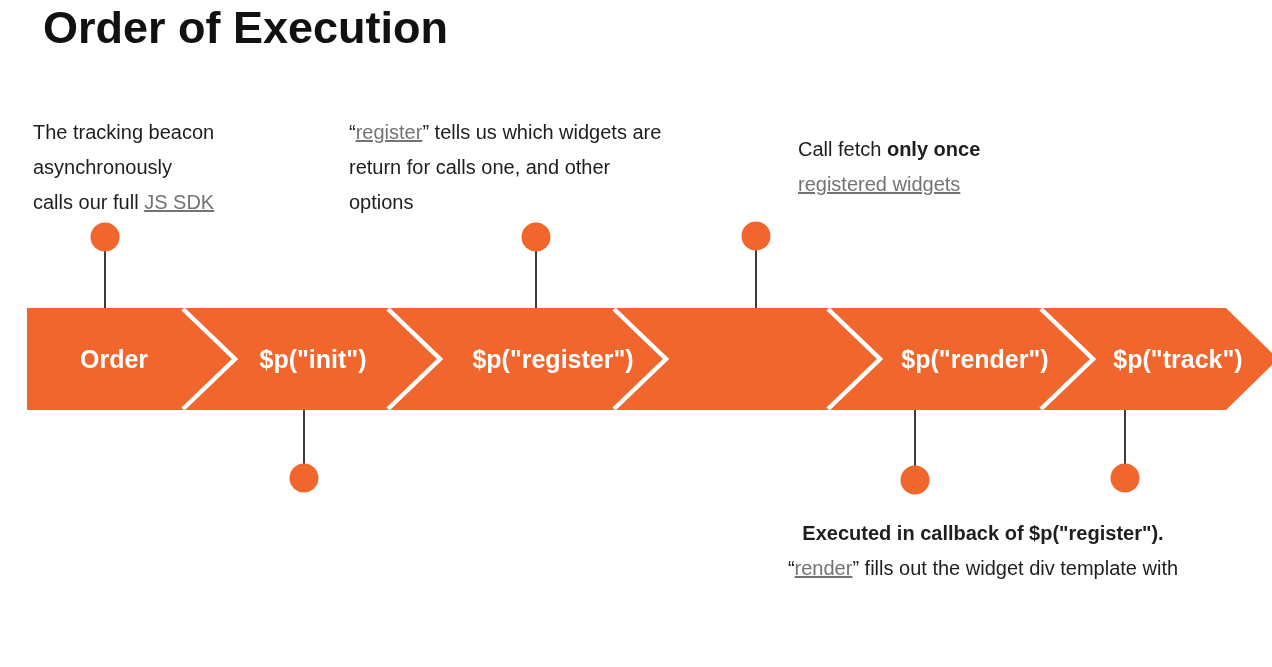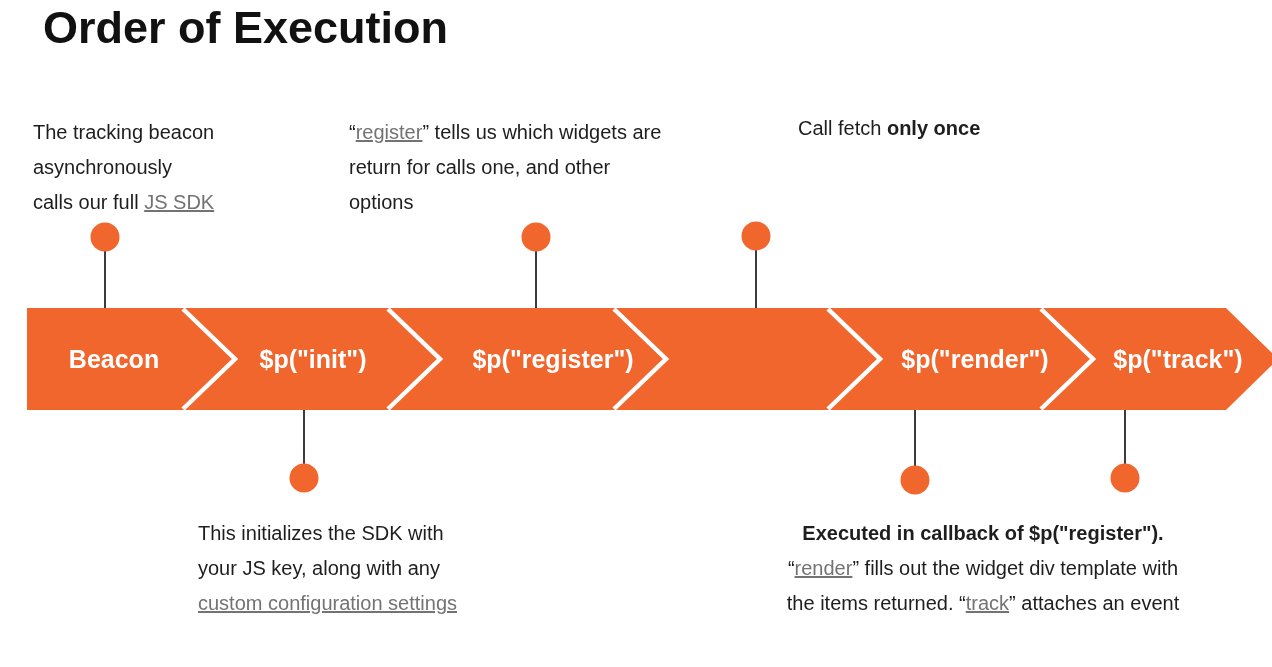--- a/index.html
+++ b/index.html
@@ -57,47 +57,42 @@
     <g fill="#F0662D">
       <circle cx="92" cy="237" r="14.5"></circle>
       <circle cx="523" cy="237" r="14.5"></circle>
       <circle cx="743" cy="236" r="14.5"></circle>
       <circle cx="291" cy="478" r="14.5"></circle>
       <circle cx="902" cy="480" r="14.5"></circle>
       <circle cx="1112" cy="478" r="14.5"></circle>
     </g>
   </svg>
 
-  <div class="seg-label" style="left:101px;  top:359px;">Beacon</div>
+  <div class="seg-label" style="left:101px;  top:359px;">Order</div>
   <div class="seg-label" style="left:300px;  top:359px;">$p("init")</div>
   <div class="seg-label" style="left:540px;  top:359px;">$p("register")</div>
   <div class="seg-label" style="left:962px;  top:359px;">$p("render")</div>
   <div class="seg-label" style="left:1165px; top:359px;">$p("track")</div>
 
   <div class="ann" style="left:20px; top:115px;">
     <div class="ln"><span>The tracking beacon</span></div>
     <div class="ln"><span>asynchronously</span></div>
     <div class="ln"><span>calls our full </span><a class="lnk">JS SDK</a></div>
   </div>
 
   <div class="ann" style="left:336px; top:115px;">
     <div class="ln"><span>“</span><a class="lnk">register</a><span>” tells us which widgets are</span></div>
     <div class="ln"><span>return for calls one, and other</span></div>
     <div class="ln"><span>options</span></div>
   </div>
 
-  <div class="ann" style="left:785px; top:111px;">
+  <div class="ann" style="left:785px; top:132px;">
     <div class="ln"><span>Call fetch </span><span class="b">only once</span></div>
+    <div class="ln"><a class="lnk">registered widgets</a></div>
   </div>
 
-  <div class="ann" style="left:185px; top:516px;">
-    <div class="ln"><span>This initializes the SDK with</span></div>
-    <div class="ln"><span>your JS key, along with any</span></div>
-    <div class="ln"><a class="lnk">custom configuration settings</a></div>
-  </div>
 
   <div class="ann centered" style="left:700px; top:516px; width:540px;">
     <div class="ln b"><span>Executed in callback of $p("register").</span></div>
     <div class="ln"><span>“</span><a class="lnk">render</a><span>” fills out the widget div template with</span></div>
-    <div class="ln"><span>the items returned. “</span><a class="lnk">track</a><span>”  attaches an event</span></div>
   </div>
 
 </div>
 
 </body></html>

